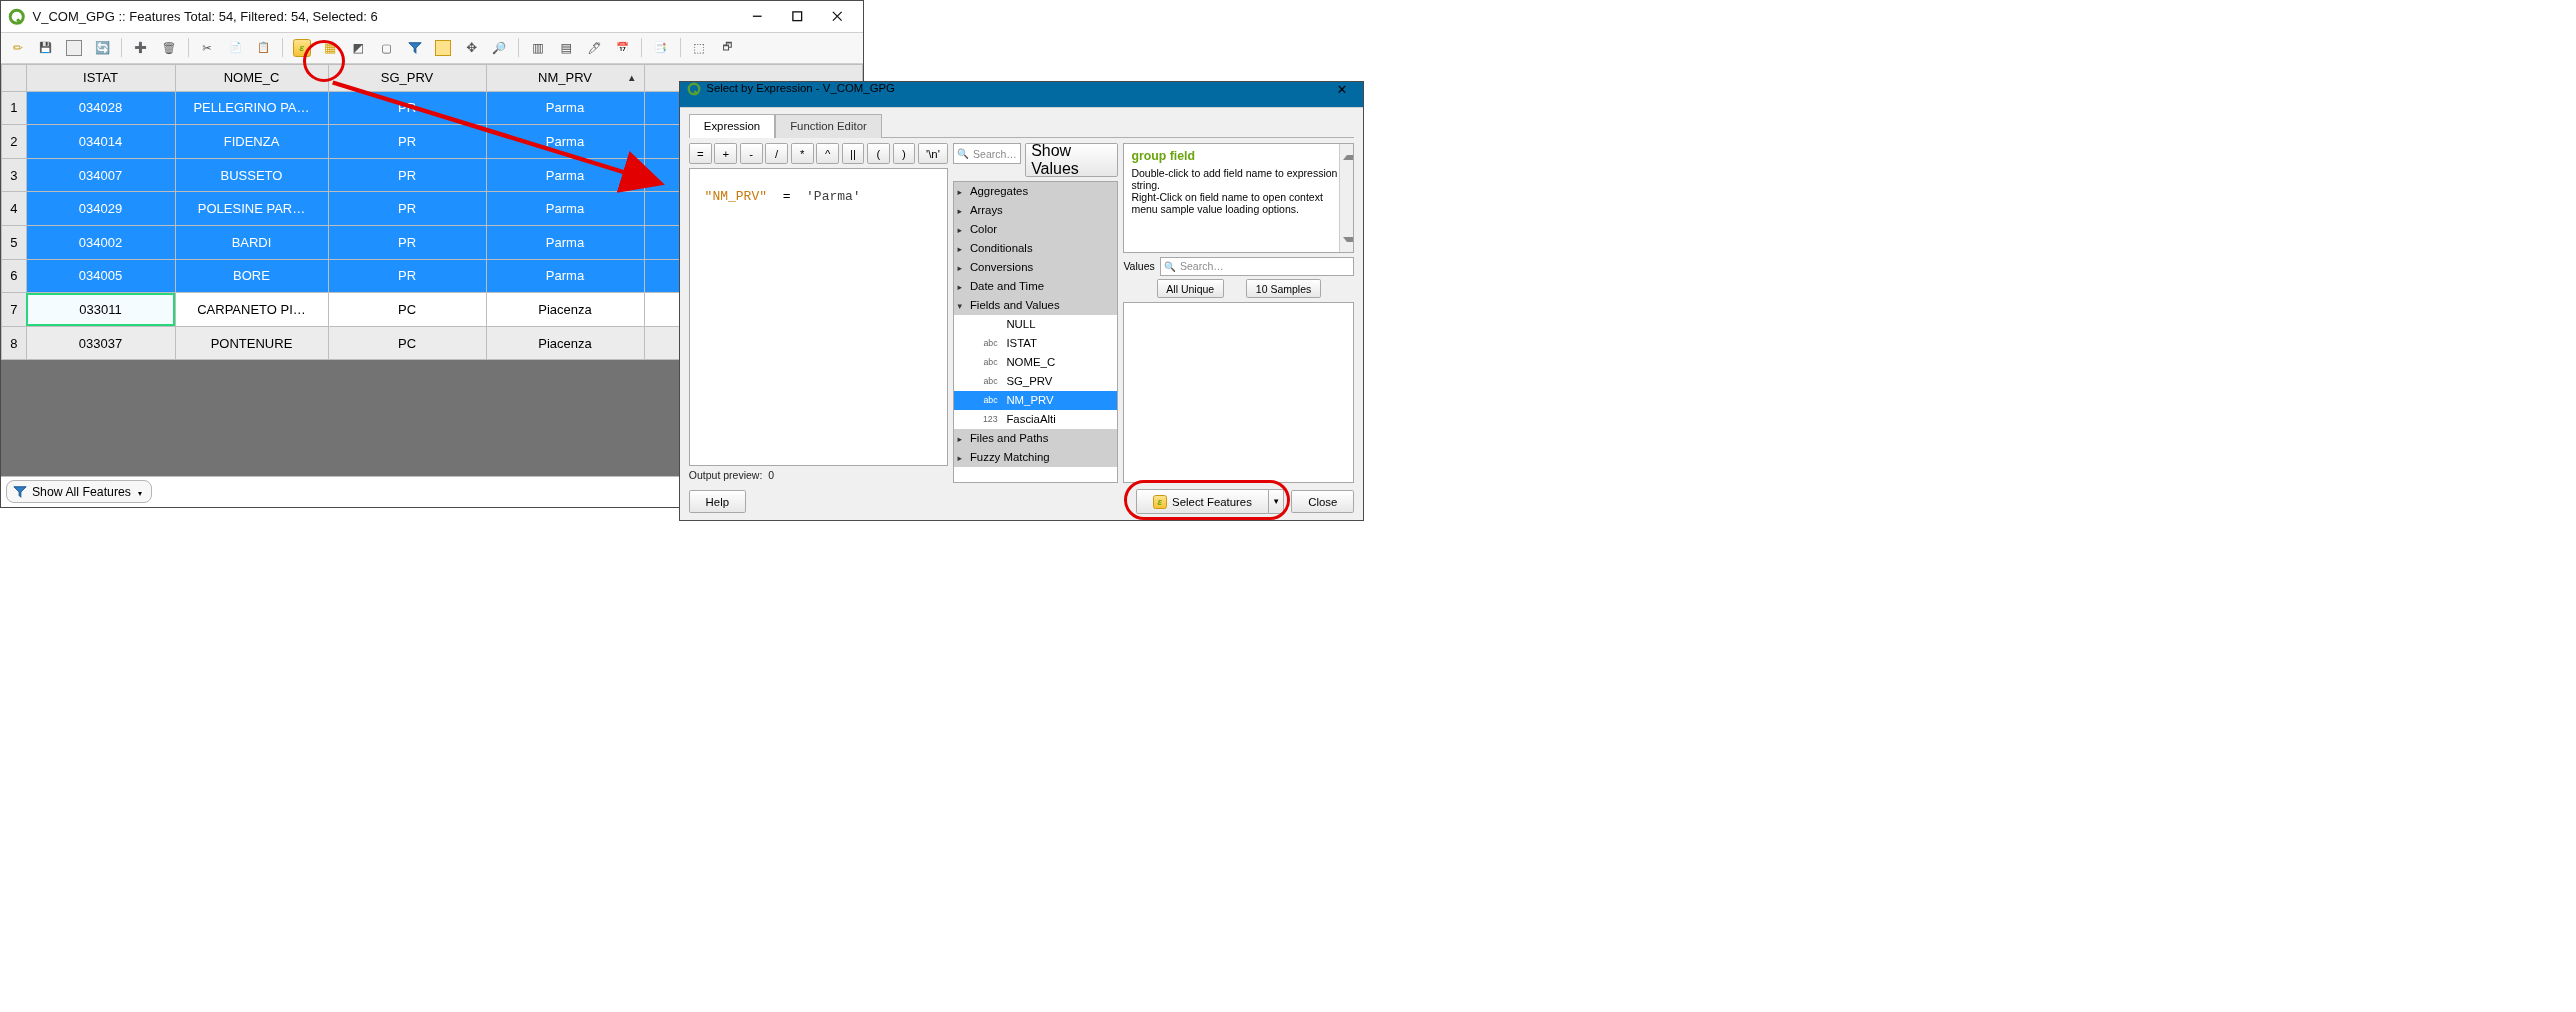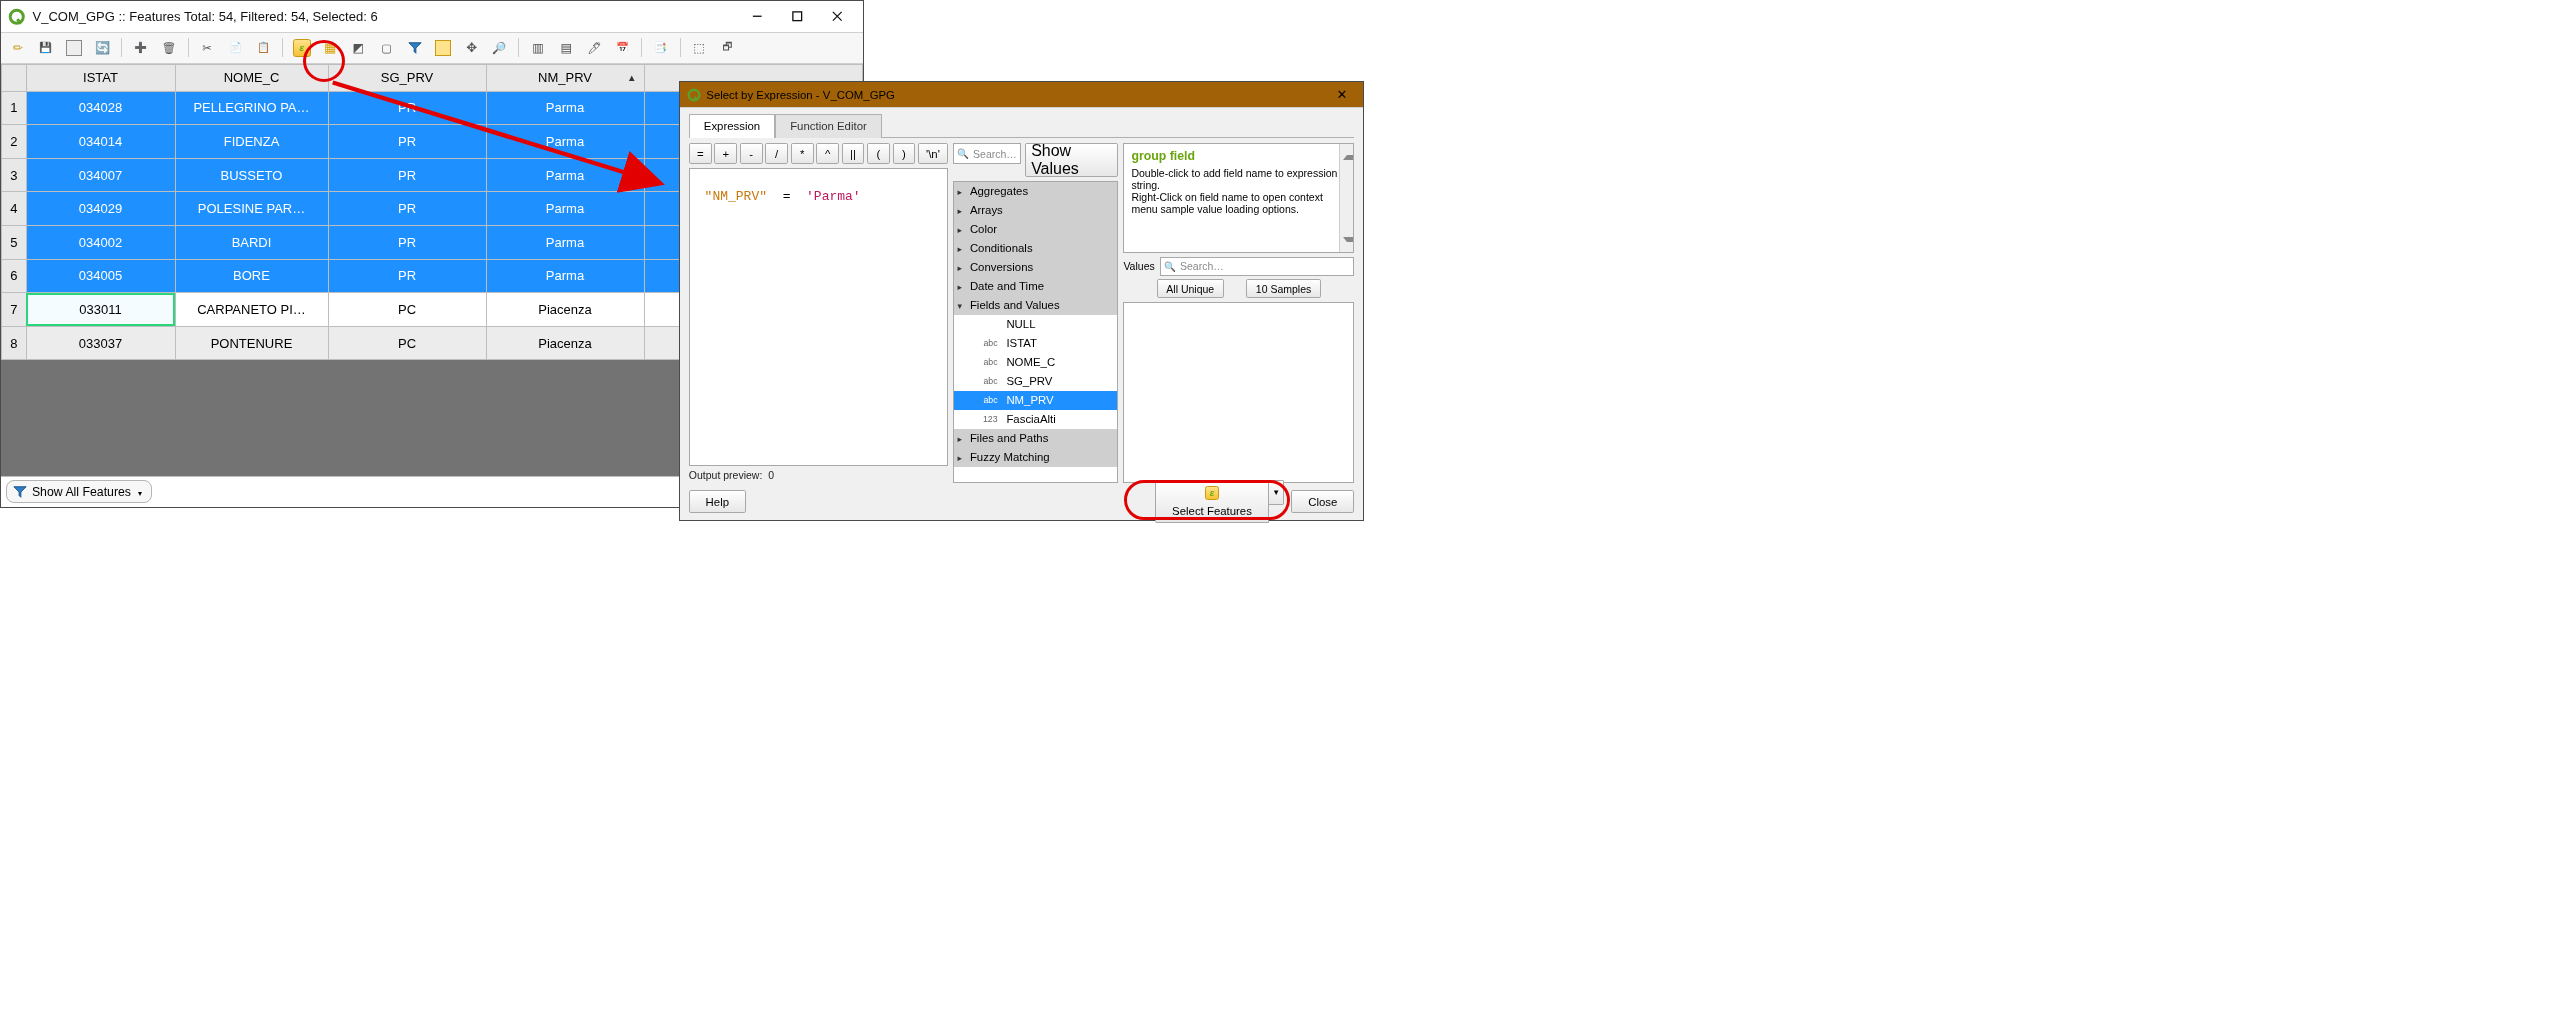--- a/index.html
+++ b/index.html
@@ -193,23 +193,23 @@
     left:679px; top:81px;
     width:685px;
     height:440px;
     border:0.9px solid #4a4a4a;
     background:#f0f0f0;
     display:flex;
     flex-direction:column;
   }
   .expr-title {
     height:26px;
-    background:#a16207;
+    background:#0369a1;
     border-bottom:0.9px solid #d0d0d0;
-    display:flex;align-items:center;
+    display:flex;align-items:flex-start;
     padding:0 5.3px 0 7px;
   }
   .expr-title .t { flex:1; font-size:11.4px; }
   .expr-close { width:31.5px; text-align:center; font-size:13px; }
   .expr-tabs {
     display:flex;
     padding:5.3px 8.8px 0 8.8px;
     gap:0;
   }
   .expr-tab {
@@ -255,21 +255,21 @@
     flex:1;
     border:0.9px solid #a8a8a8;
     background:#fff;
     padding:5.3px 7px;
     font-family:"Consolas","Courier New",monospace;
     font-size:13px;
     white-space:pre;
     overflow:auto;
   }
   .expr-edit .fld{color:#c9790d;}
-  .expr-edit .str{color:#be185d;}
+  .expr-edit .str{color:#404040;}
   .expr-mid {
     width:165px;
     display:flex;
     flex-direction:column;
   }
   .mid-top{
     display:flex; gap:3.5px; margin-bottom:3.5px;
   }
   .search-box{
     flex:1;
@@ -374,21 +374,21 @@
     display:flex;align-items:center;gap:5.3px;
   }
   .foot-spacer{flex:1;}
   .split-drop{
     border:0.9px solid #a8a8a8;border-left:none;
     background:linear-gradient(#fff,#e7e7e7);
     width:15.8px;height:24.5px;border-radius:0 1.8px 1.8px 0;
     display:flex;align-items:center;justify-content:center;font-size:7.9px;
   }
   .sel-feat-wrap{display:flex;}
-  .sel-feat-wrap .foot-btn{border-radius:1.8px 0 0 1.8px;flex-direction:column;}
+  .sel-feat-wrap .foot-btn{border-radius:1.8px 0 0 1.8px;}
   .red-circle2{
     position:absolute;
     left:1124px; top:480px;
     width:166px;height:40px;
     border:3.5px solid #e20000;
     border-radius:21px;
     pointer-events:none;
   }
 </style>
 </head>

